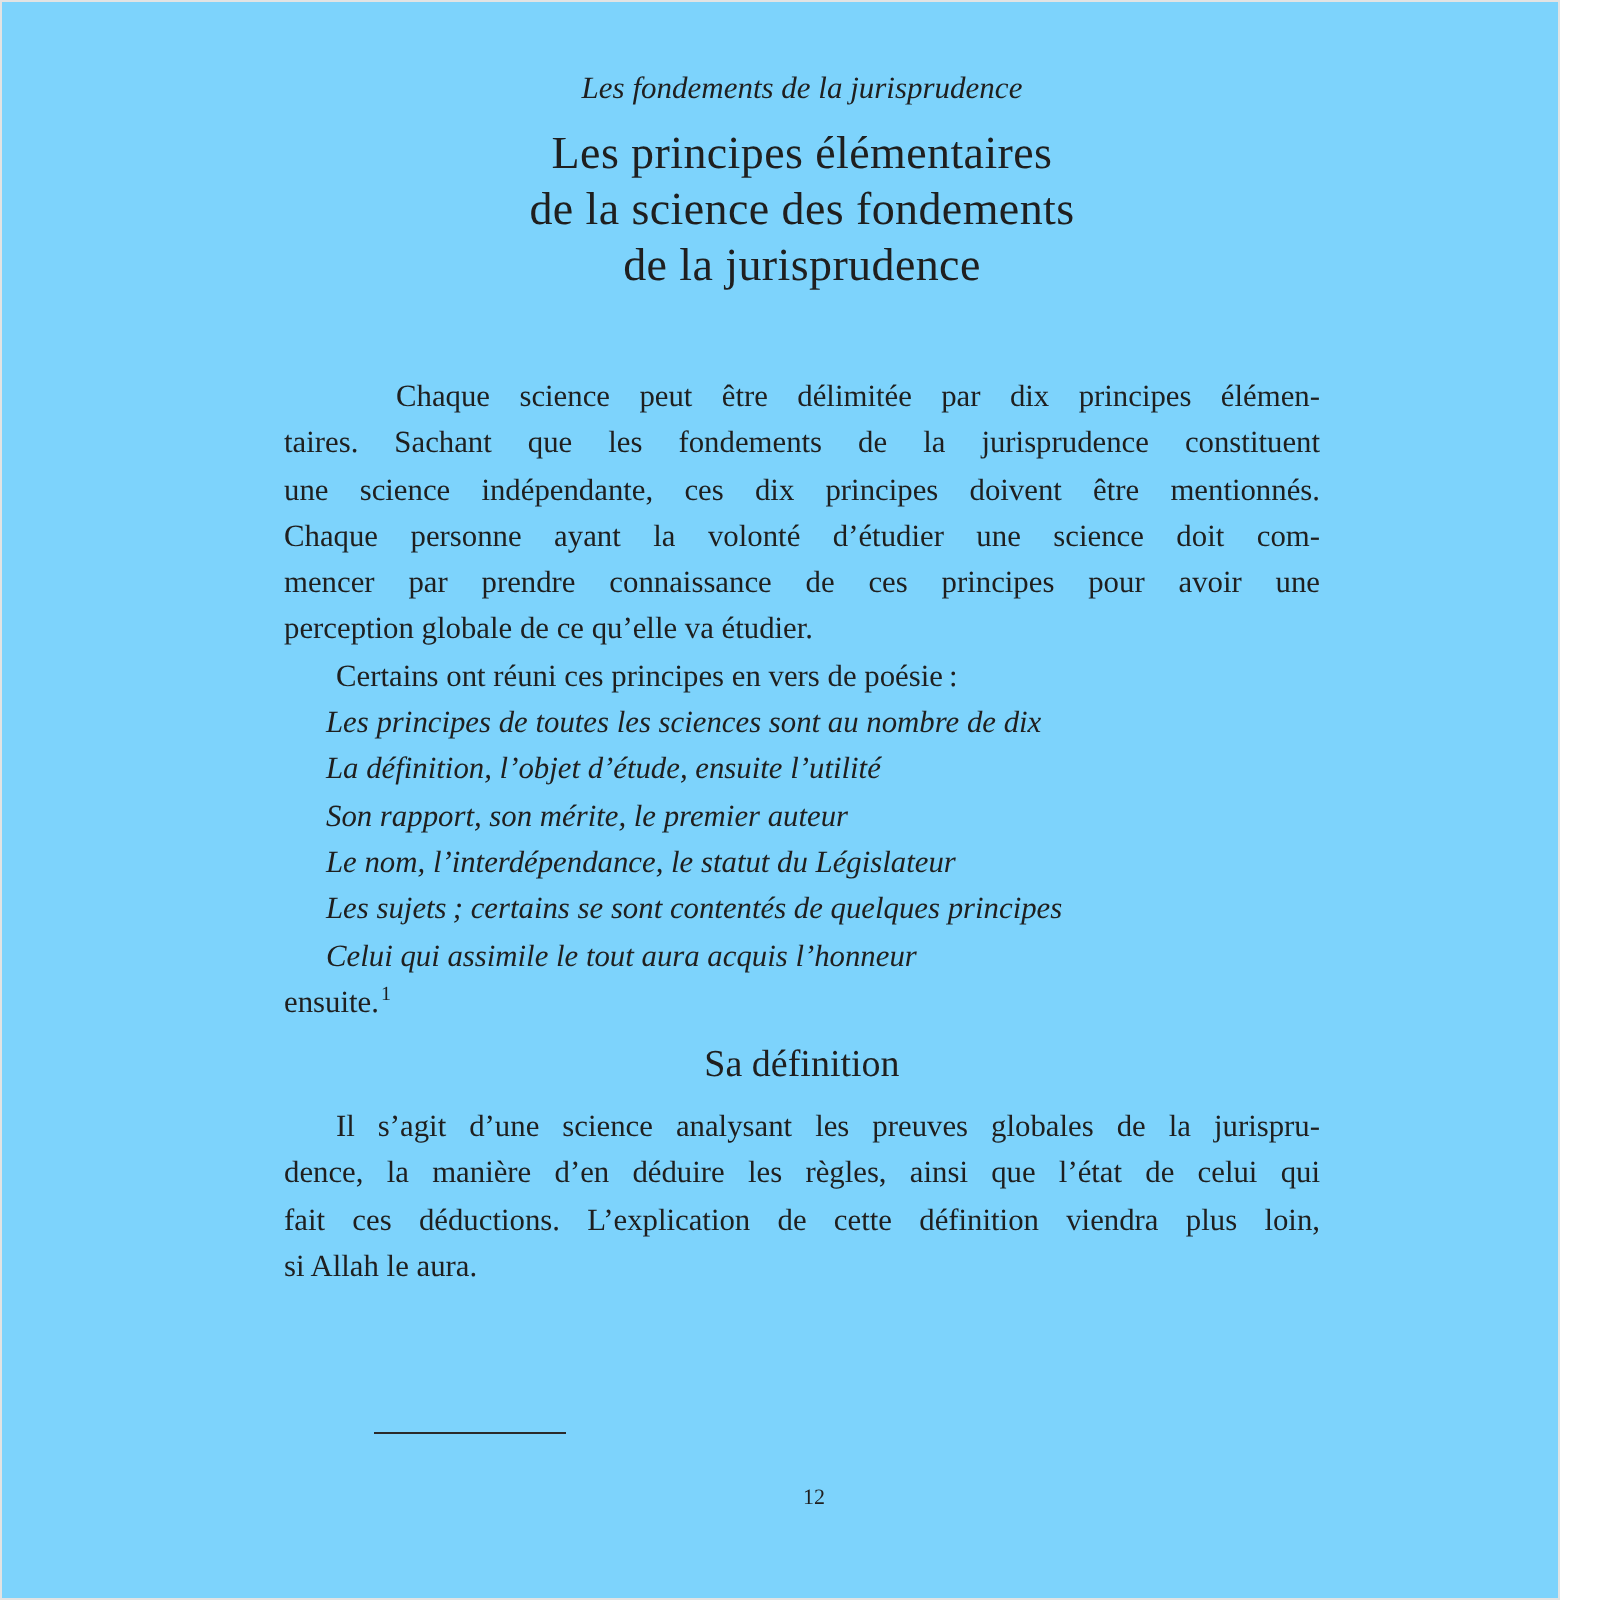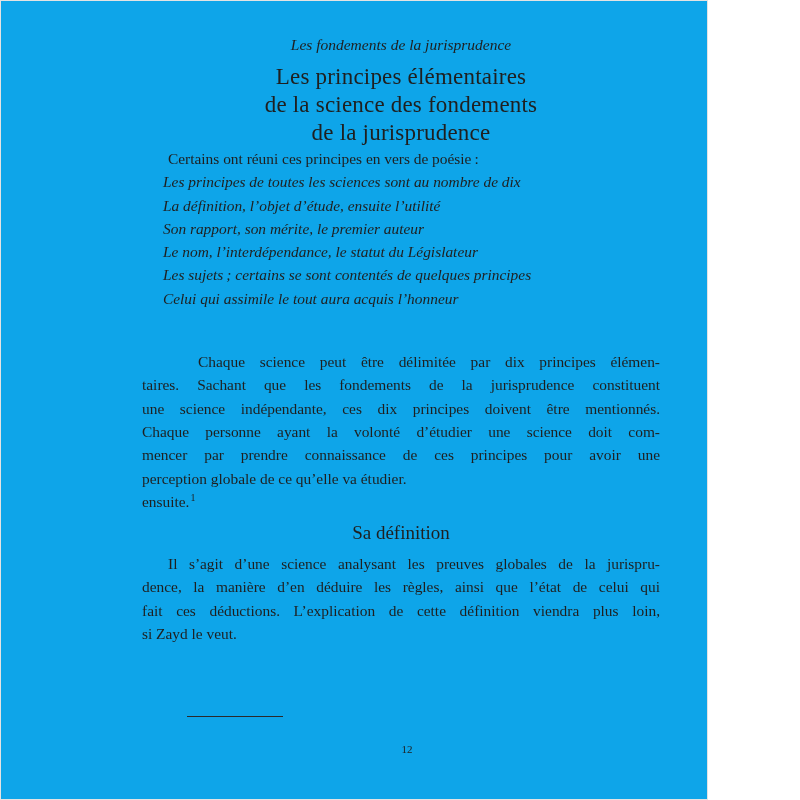--- a/index.html
+++ b/index.html
@@ -2,23 +2,23 @@
 <html lang="fr"><head>
 <meta charset="utf-8">
 <style>
   html, body {
     margin: 0;
     padding: 0;
     background: #ffffff;
   }
   .canvas {
     position: relative;
-    width: 708px;
+    width: 780px;
     height: 800px;
-    background: #0ea5e9;
+    background: #7dd3fc;
     box-sizing: border-box;
     border: 1px solid #e3e3e3;
     font-family: "Liberation Serif", "DejaVu Serif", serif;
     color: #1f1f1f;
     overflow: hidden;
   }
   .col {
     position: absolute;
     left: 141px;
     top: 0;
@@ -107,50 +107,50 @@
   <div class="col">
 
     <div class="running-head">Les fondements de la jurisprudence</div>
 
     <div class="title">
       <div>Les principes élémentaires</div>
       <div>de la science des fondements</div>
       <div>de la jurisprudence</div>
     </div>
 
+    <div class="body-text para1">
+      <div class="ln just indent-deep">Chaque science peut être délimitée par dix principes élémen-</div>
+      <div class="ln just">taires. Sachant que les fondements de la jurisprudence constituent</div>
+      <div class="ln just">une science indépendante, ces dix principes doivent être mentionnés.</div>
+      <div class="ln just">Chaque personne ayant la volonté d’étudier une science doit com-</div>
+      <div class="ln just">mencer par prendre connaissance de ces principes pour avoir une</div>
+      <div class="ln">perception globale de ce qu’elle va étudier.</div>
+    </div>
+
     <div class="body-text">
       <div class="ln indent">Certains ont réuni ces principes en vers de poésie :</div>
       <div class="ln verse">Les principes de toutes les sciences sont au nombre de dix</div>
       <div class="ln verse">La définition, l’objet d’étude, ensuite l’utilité</div>
       <div class="ln verse">Son rapport, son mérite, le premier auteur</div>
       <div class="ln verse">Le nom, l’interdépendance, le statut du Législateur</div>
       <div class="ln verse">Les sujets ; certains se sont contentés de quelques principes</div>
       <div class="ln verse">Celui qui assimile le tout aura acquis l’honneur</div>
-    </div>
-
-    <div class="body-text para1">
-      <div class="ln just indent-deep">Chaque science peut être délimitée par dix principes élémen-</div>
-      <div class="ln just">taires. Sachant que les fondements de la jurisprudence constituent</div>
-      <div class="ln just">une science indépendante, ces dix principes doivent être mentionnés.</div>
-      <div class="ln just">Chaque personne ayant la volonté d’étudier une science doit com-</div>
-      <div class="ln just">mencer par prendre connaissance de ces principes pour avoir une</div>
-      <div class="ln">perception globale de ce qu’elle va étudier.</div>
     </div>
 
     <div class="body-text para2">
       <div class="ln"><span>ensuite.</span><sup class="fn-mark">1</sup></div>
     </div>
 
     <div class="section-heading">Sa définition</div>
 
     <div class="body-text para3">
       <div class="ln just indent">Il s’agit d’une science analysant les preuves globales de la jurispru-</div>
       <div class="ln just">dence, la manière d’en déduire les règles, ainsi que l’état de celui qui</div>
       <div class="ln just">fait ces déductions. L’explication de cette définition viendra plus loin,</div>
-      <div class="ln">si Zayd le veut.</div>
+      <div class="ln">si Allah le aura.</div>
     </div>
 
   </div>
 
   <div class="footnote-rule"></div>
 
 
   <div class="page-number">12</div>
 
 </div>

